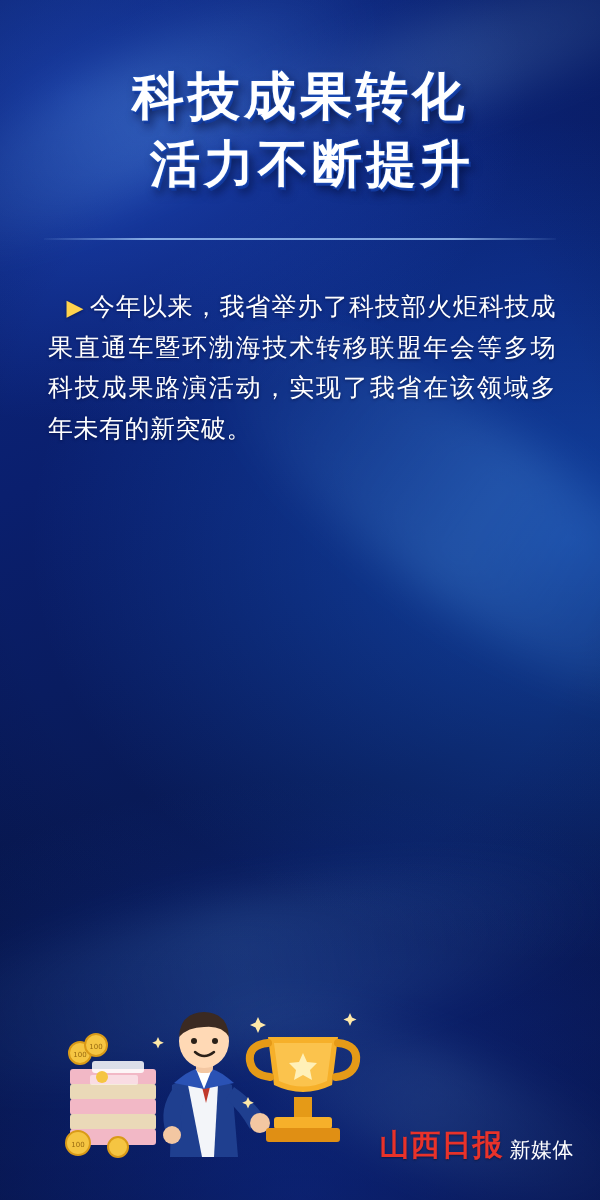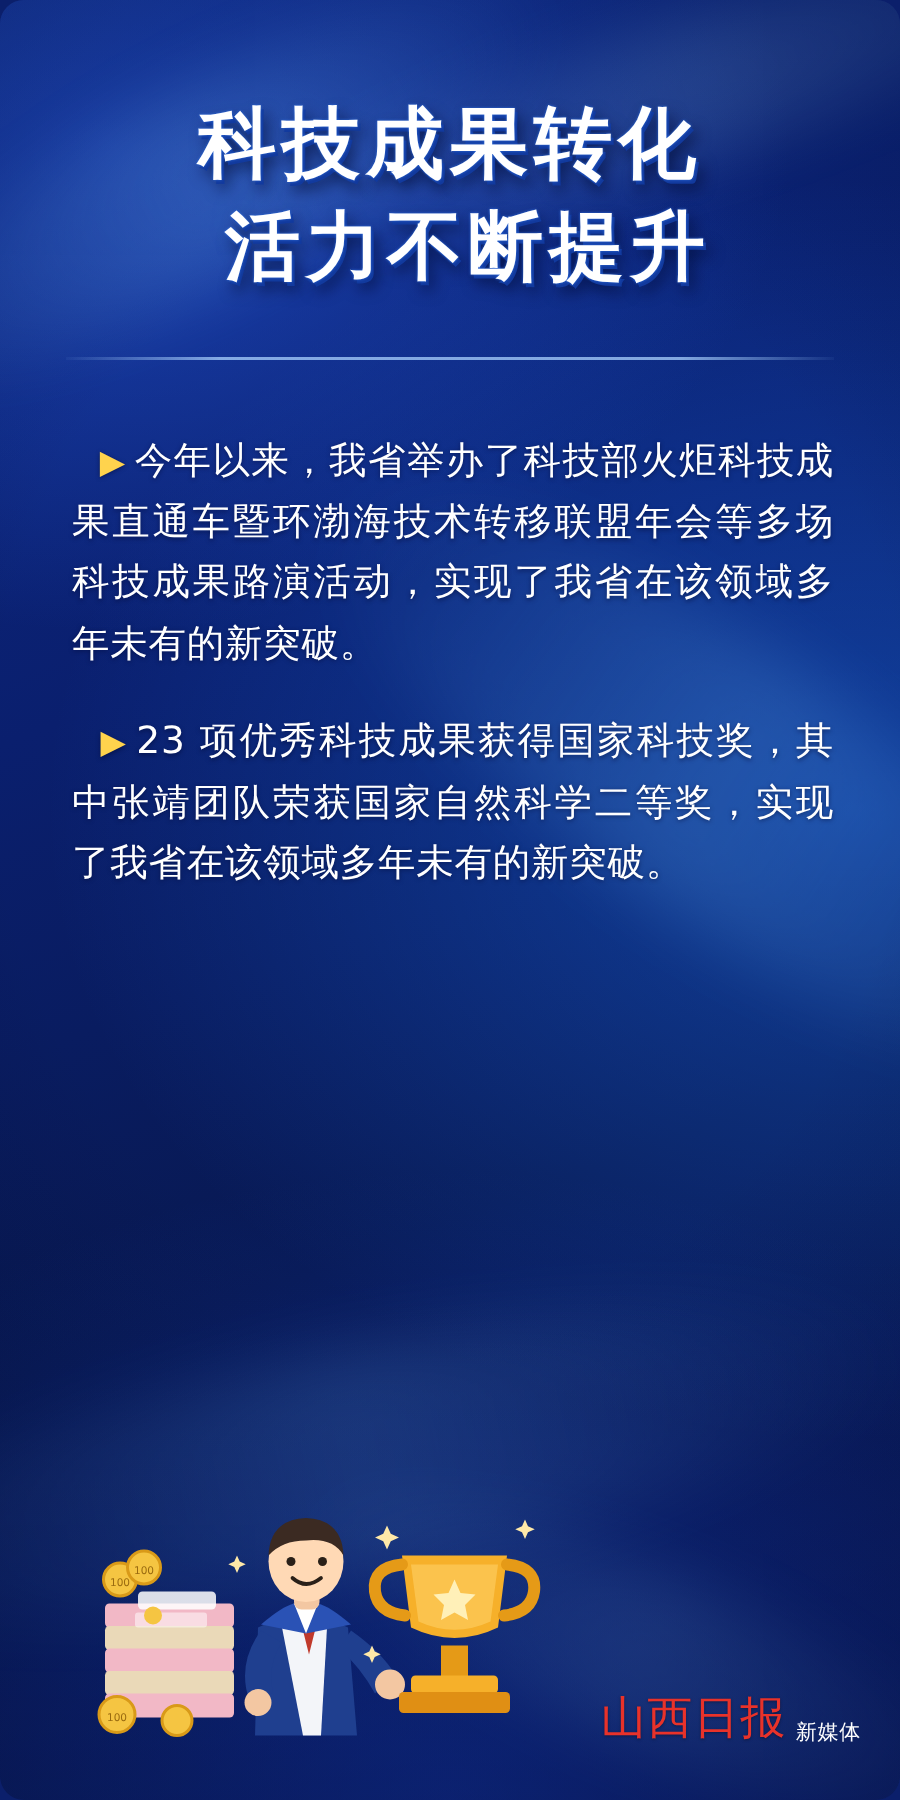--- a/index.html
+++ b/index.html
@@ -16,21 +16,20 @@
   .poster {
     position: relative;
     width: 600px;
     height: 1200px;
     overflow: hidden;
     background:
       radial-gradient(ellipse 700px 500px at 12% 8%, rgba(40,90,220,0.55) 0%, rgba(10,28,110,0) 65%),
       radial-gradient(ellipse 900px 700px at 95% 45%, rgba(30,120,255,0.40) 0%, rgba(10,28,110,0) 60%),
       radial-gradient(ellipse 800px 600px at 50% 100%, rgba(20,60,190,0.55) 0%, rgba(8,20,90,0) 70%),
       linear-gradient(160deg, #0d2a86 0%, #0a1f6e 35%, #081952 65%, #0a1a5e 100%);
-    border-radius: 16px;
   }
   
   .streak {
     position: absolute;
     border-radius: 50%;
     filter: blur(22px);
     opacity: 0.35;
     pointer-events: none;
   }
   .streak.s1 {
@@ -150,29 +149,29 @@
   .footer-logo {
     position: absolute;
     right: 26px;
     bottom: 34px;
     display: flex;
     align-items: flex-end;
     z-index: 8;
   }
   .logo-cn {
     font-family: "DejaVu Serif", "Liberation Serif", serif;
-    font-weight: normal;
+    font-weight: bold;
     font-size: 30px;
     color: #e8322a;
     letter-spacing: 1px;
     text-shadow: 0 1px 2px rgba(0,0,0,0.35);
   }
   .logo-sub {
     font-family: "DejaVu Sans", "Liberation Sans", sans-serif;
-    font-size: 14px;
+    font-size: 21px;
     color: #ffffff;
     margin-left: 6px;
     padding-bottom: 2px;
     letter-spacing: 0.5px;
   }
 </style>
 </head>
 <body>
 
 <div class="poster">
@@ -191,23 +190,20 @@
 
   <div class="divider"></div>
 
   <div class="content">
 
     <p class="para">
       <span class="indent"></span><span class="bullet">▶</span><span>今年以来，我省举办了科技部火炬科技成果直通车暨环渤海技术转移联盟年会等多场科技成果路演活动，实现了我省在该领域多年未有的新突破。</span>
     </p>
 
 
-    <p class="para">
-      <span class="indent"></span><span class="bullet">▶</span><span>23 项优秀科技成果获得国家科技奖，其中张靖团队荣获国家自然科学二等奖，实现了我省在该领域多年未有的新突破。</span>
-    </p>
 
 
   </div>
 
   <div class="illustration">
     <svg width="330" height="215" viewBox="0 0 330 215" xmlns="http://www.w3.org/2000/svg">
 
       <g>
         <rect x="8" y="112" width="86" height="16" rx="3" fill="#f2b8c6"></rect>
         <rect x="8" y="127" width="86" height="16" rx="3" fill="#ead9b8"></rect>

